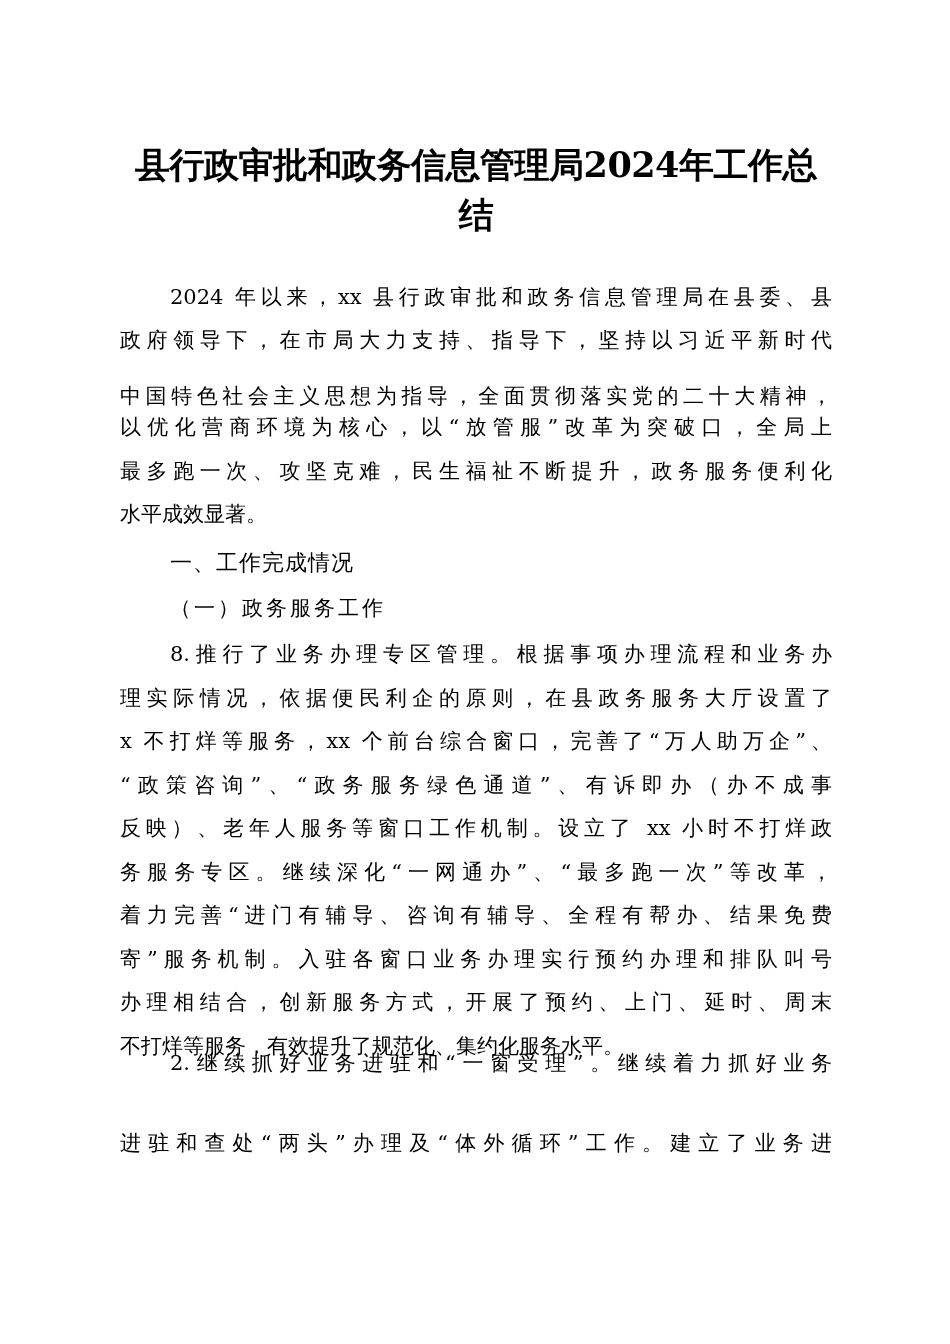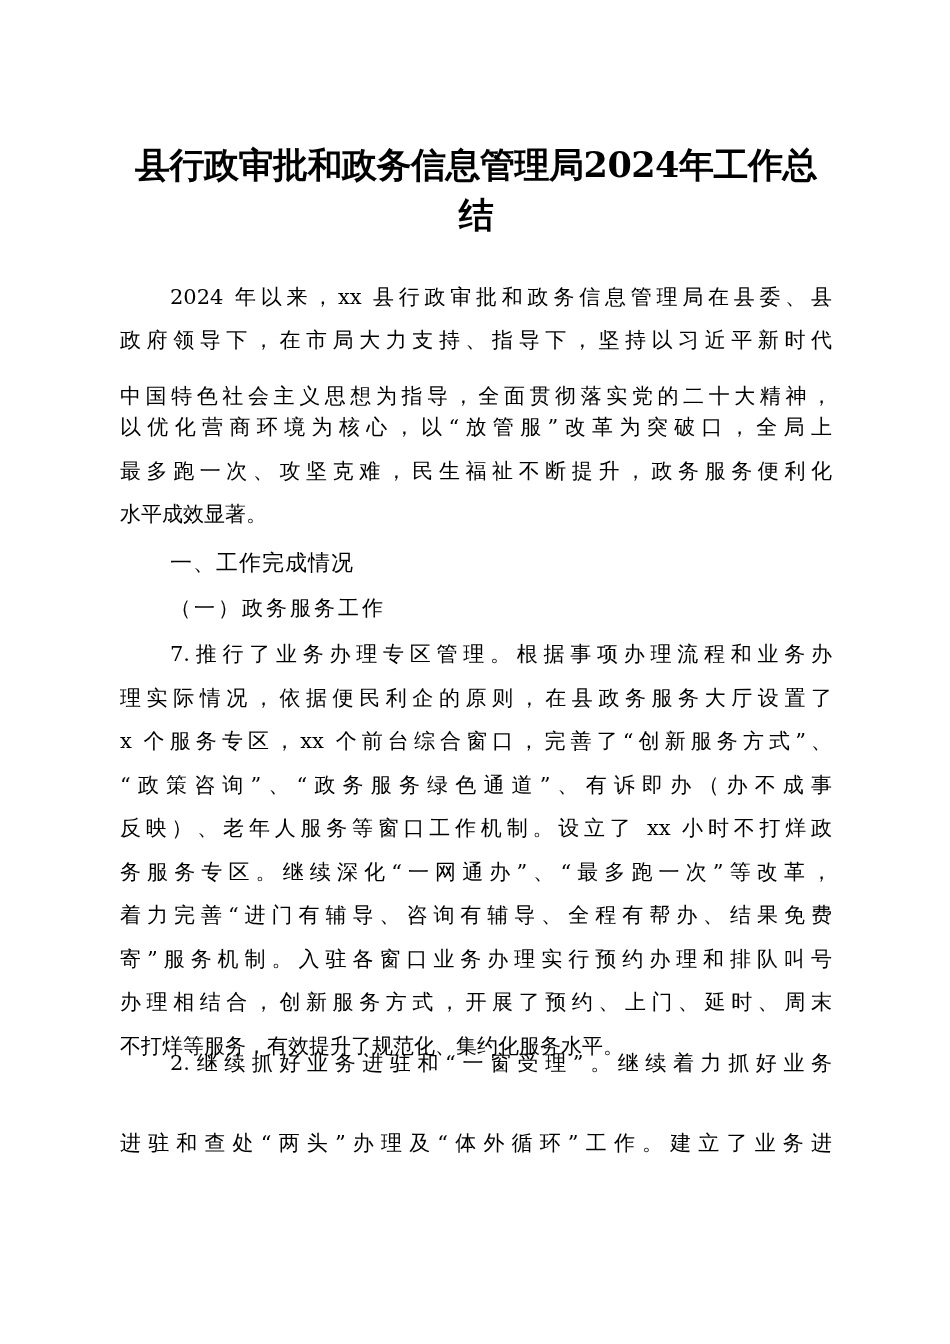--- a/index.html
+++ b/index.html
@@ -84,23 +84,23 @@
   <div class="line" style="top:325px;">政府领导下，在市局大力支持、指导下，坚持以习近平新时代</div>
   <div class="line" style="top:357px;margin-top:24px;">中国特色社会主义思想为指导，全面贯彻落实党的二十大精神，</div>
   <div class="line" style="top:412px;">以优化营商环境为核心，以“放管服”改革为突破口，全局上</div>
   <div class="line" style="top:456px;">最多跑一次、攻坚克难，民生福祉不断提升，政务服务便利化</div>
   <div class="line last" style="top:499px;">水平成效显著。</div>
 
   <div class="heading1" style="top:548px;">一、工作完成情况</div>
 
   <div class="heading2" style="top:593px;">（一）政务服务工作</div>
 
-  <div class="line indent" style="top:639px;">7.推行了业务办理专区管理。根据事项办理流程和业务办</div>
+  <div class="line indent" style="top:639px;">8.推行了业务办理专区管理。根据事项办理流程和业务办</div>
   <div class="line" style="top:683px;">理实际情况，依据便民利企的原则，在县政务服务大厅设置了</div>
-  <div class="line" style="top:726px;">x 个服务专区，xx 个前台综合窗口，完善了“创新服务方式”、</div>
+  <div class="line" style="top:726px;">x 不打烊等服务，xx 个前台综合窗口，完善了“万人助万企”、</div>
   <div class="line" style="top:770px;">“政策咨询”、“政务服务绿色通道”、有诉即办（办不成事</div>
   <div class="line" style="top:813px;">反映）、老年人服务等窗口工作机制。设立了 xx 小时不打烊政</div>
   <div class="line" style="top:857px;">务服务专区。继续深化“一网通办”、“最多跑一次”等改革，</div>
   <div class="line" style="top:900px;">着力完善“进门有辅导、咨询有辅导、全程有帮办、结果免费</div>
   <div class="line" style="top:944px;">寄”服务机制。入驻各窗口业务办理实行预约办理和排队叫号</div>
   <div class="line" style="top:987px;">办理相结合，创新服务方式，开展了预约、上门、延时、周末</div>
   <div class="line last" style="top:1031px;">不打烊等服务，有效提升了规范化、集约化服务水平。</div>
 
   <div class="line indent" style="top:1048px;">2.继续抓好业务进驻和“一窗受理”。继续着力抓好业务</div>
   <div class="line" style="top:1128px;">进驻和查处“两头”办理及“体外循环”工作。建立了业务进</div>

